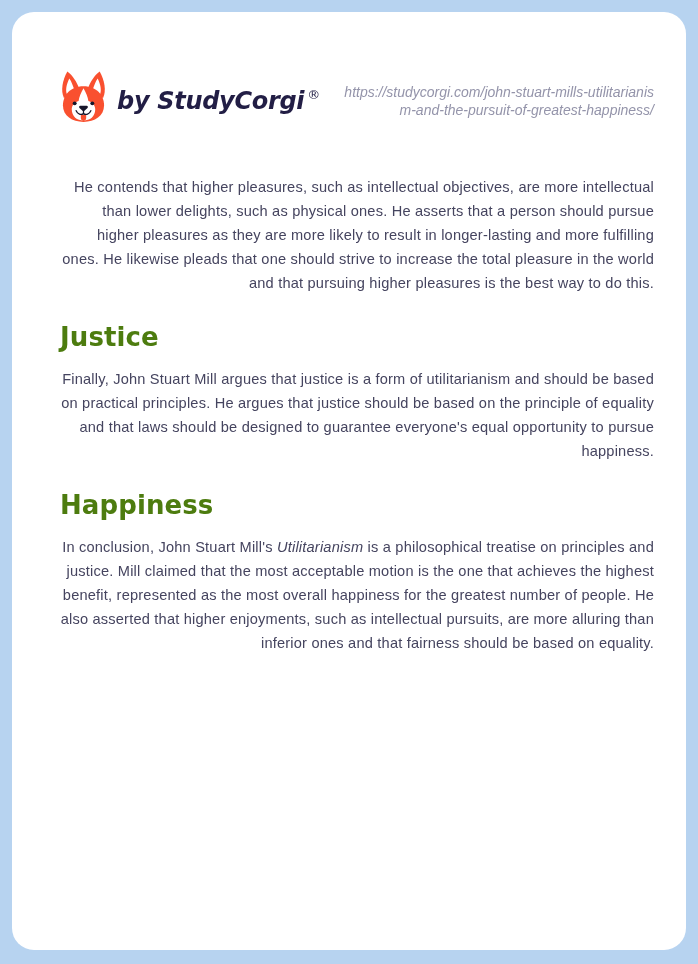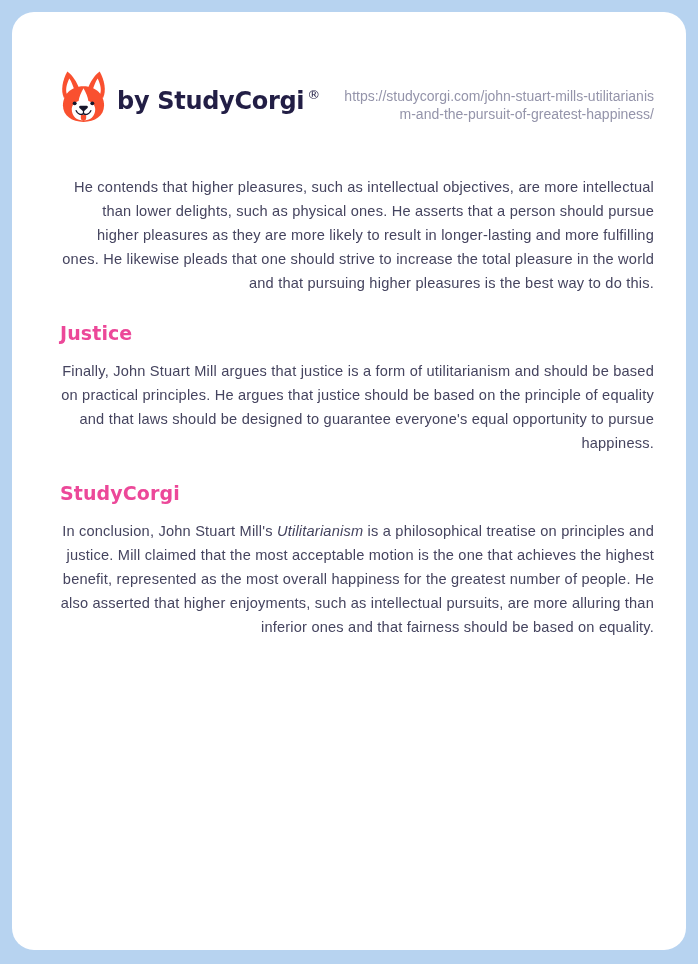--- a/index.html
+++ b/index.html
@@ -17,21 +17,22 @@
     width: 674px;
     height: 938px;
     background: #ffffff;
     border-radius: 22px;
     padding: 54px 32px 40px 48px;
   }
   
   .header {
     display: flex;
     justify-content: space-between;
-    align-items: flex-end;
+    align-items: center;
+    font-style: italic;
   }
   .brand {
     display: flex;
     align-items: flex-start;
   }
   .brand svg {
     display: block;
     margin-top: 4px;
   }
   .brand-name {
@@ -82,22 +83,22 @@
   .content p {
     font-size: 14.6px;
     line-height: 24px;
     color: #45445f;
     letter-spacing: 0.2px;
     text-align: right;
   }
   .content h2 {
     font-family: "DejaVu Sans", sans-serif;
     font-weight: bold;
-    font-size: 19px;
-    color: #ec4899;
+    font-size: 26px;
+    color: #4d7c0f;
     letter-spacing: 0.1px;
     margin-top: 27px;
     margin-bottom: 15px;
   }
   .content p + h2 { margin-top: 27px; }
   .content p em { }
 </style>
 </head>
 <body>
 
@@ -138,18 +139,18 @@
 
   </div>
 
   <div class="content">
 
     <p>He contends that higher pleasures, such as intellectual objectives, are more intellectual than lower delights, such as physical ones. He asserts that a person should pursue higher pleasures as they are more likely to result in longer-lasting and more fulfilling ones. He likewise pleads that one should strive to increase the total pleasure in the world and that pursuing higher pleasures is the best way to do this.</p>
 
     <h2>Justice</h2>
     <p>Finally, John Stuart Mill argues that justice is a form of utilitarianism and should be based on practical principles. He argues that justice should be based on the principle of equality and that laws should be designed to guarantee everyone's equal opportunity to pursue happiness.</p>
 
-    <h2>StudyCorgi</h2>
+    <h2>Happiness</h2>
     <p><span>In conclusion, John Stuart Mill's </span><em>Utilitarianism</em><span> is a philosophical treatise on principles and justice. Mill claimed that the most acceptable motion is the one that achieves the highest benefit, represented as the most overall happiness for the greatest number of people. He also asserted that higher enjoyments, such as intellectual pursuits, are more alluring than inferior ones and that fairness should be based on equality.</span></p>
 
   </div>
 
 </div>
 
 </body></html>

